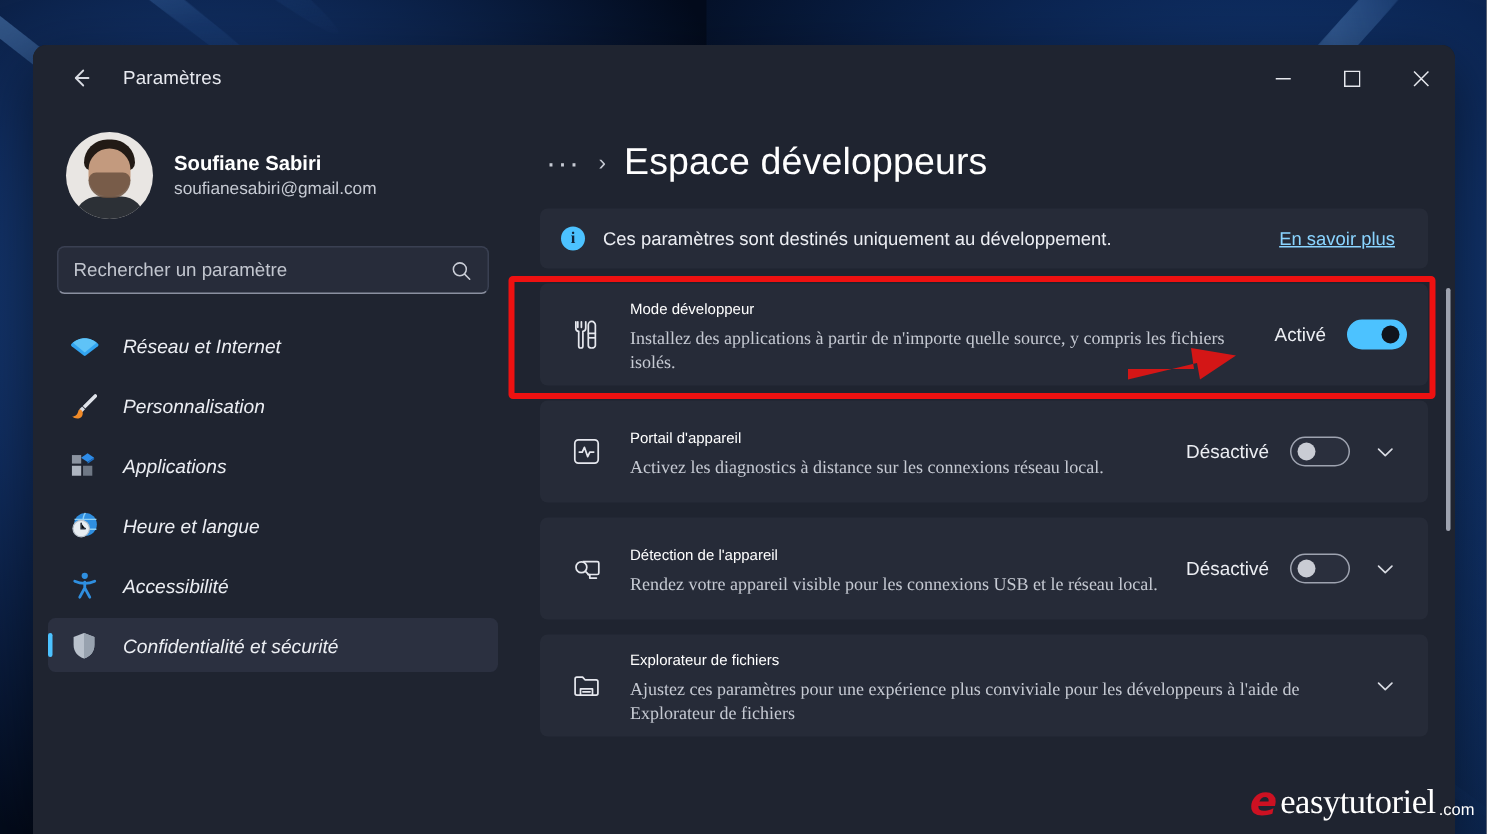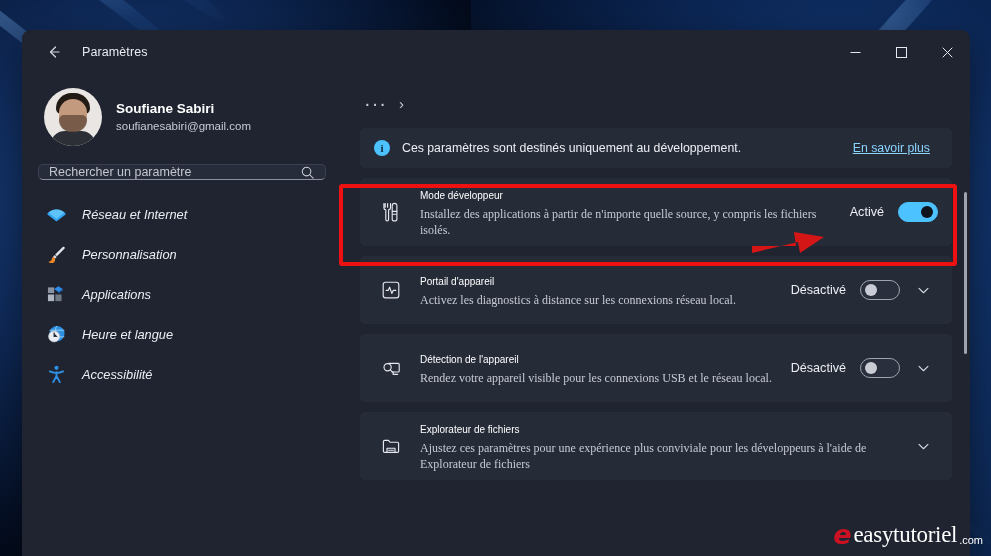--- a/index.html
+++ b/index.html
@@ -148,21 +148,21 @@
   #profile-name {
     font-size: 13.5px; font-weight: bold; color: #ffffff;
     line-height: 17px;
   }
   #profile-email {
     font-size: 11.5px; color: #c6cad3; line-height: 16px; margin-top: 1px;
   }
 
   #search-box {
     margin: 2px 6px 14px 6px;
-    height: 16px;
+    height: 32px;
     background: #272c3a;
     border: 1px solid #3a4052;
     border-bottom: 1px solid #8b90a0;
     border-radius: 5px;
     display: flex;
     align-items: center;
     padding: 0 10px;
   }
   #search-input {
     flex: 1;
@@ -480,29 +480,39 @@
             <span class="nav-icon">
               <svg width="19" height="19" viewBox="0 0 20 20">
                 <circle cx="10" cy="3" r="2.2" fill="#2f8fe0"></circle>
                 <path d="M3 6.8C5.2 7.8 7.5 8.3 10 8.3C12.5 8.3 14.8 7.8 17 6.8" stroke="#2f8fe0" stroke-width="2" stroke-linecap="round" fill="none"></path>
                 <path d="M10 7.5V12M10 11.5L6.5 18M10 11.5L13.5 18" stroke="#2f8fe0" stroke-width="2" stroke-linecap="round" fill="none"></path>
               </svg>
             </span>
             <span class="nav-label">Accessibilité</span>
           </div>
 
+          <div class="nav-item selected">
+            <span class="nav-icon">
+              <svg width="18" height="19" viewBox="0 0 18 20">
+                <path d="M9 1L16.3 3.8V9.5C16.3 14.3 13.2 17.7 9 19C4.8 17.7 1.7 14.3 1.7 9.5V3.8L9 1Z" fill="#b9c1cc"></path>
+                <path d="M9 1L16.3 3.8V9.5C16.3 14.3 13.2 17.7 9 19Z" fill="#98a2af"></path>
+              </svg>
+            </span>
+            <span class="nav-label">Confidentialité et sécurité</span>
+          </div>
 
         </div>
       </div>
 
       <div id="content">
 
         <div id="breadcrumb">
           <span id="crumb-dots">···</span>
           <span id="crumb-sep">›</span>
+          <span id="page-title">Espace développeurs</span>
         </div>
 
         <div id="info-banner">
           <span id="info-icon">i</span>
           <span id="info-text">Ces paramètres sont destinés uniquement au développement.</span>
           <a id="info-link" href="#">En savoir plus</a>
         </div>
 
         <div class="card">
           <span class="card-icon">

